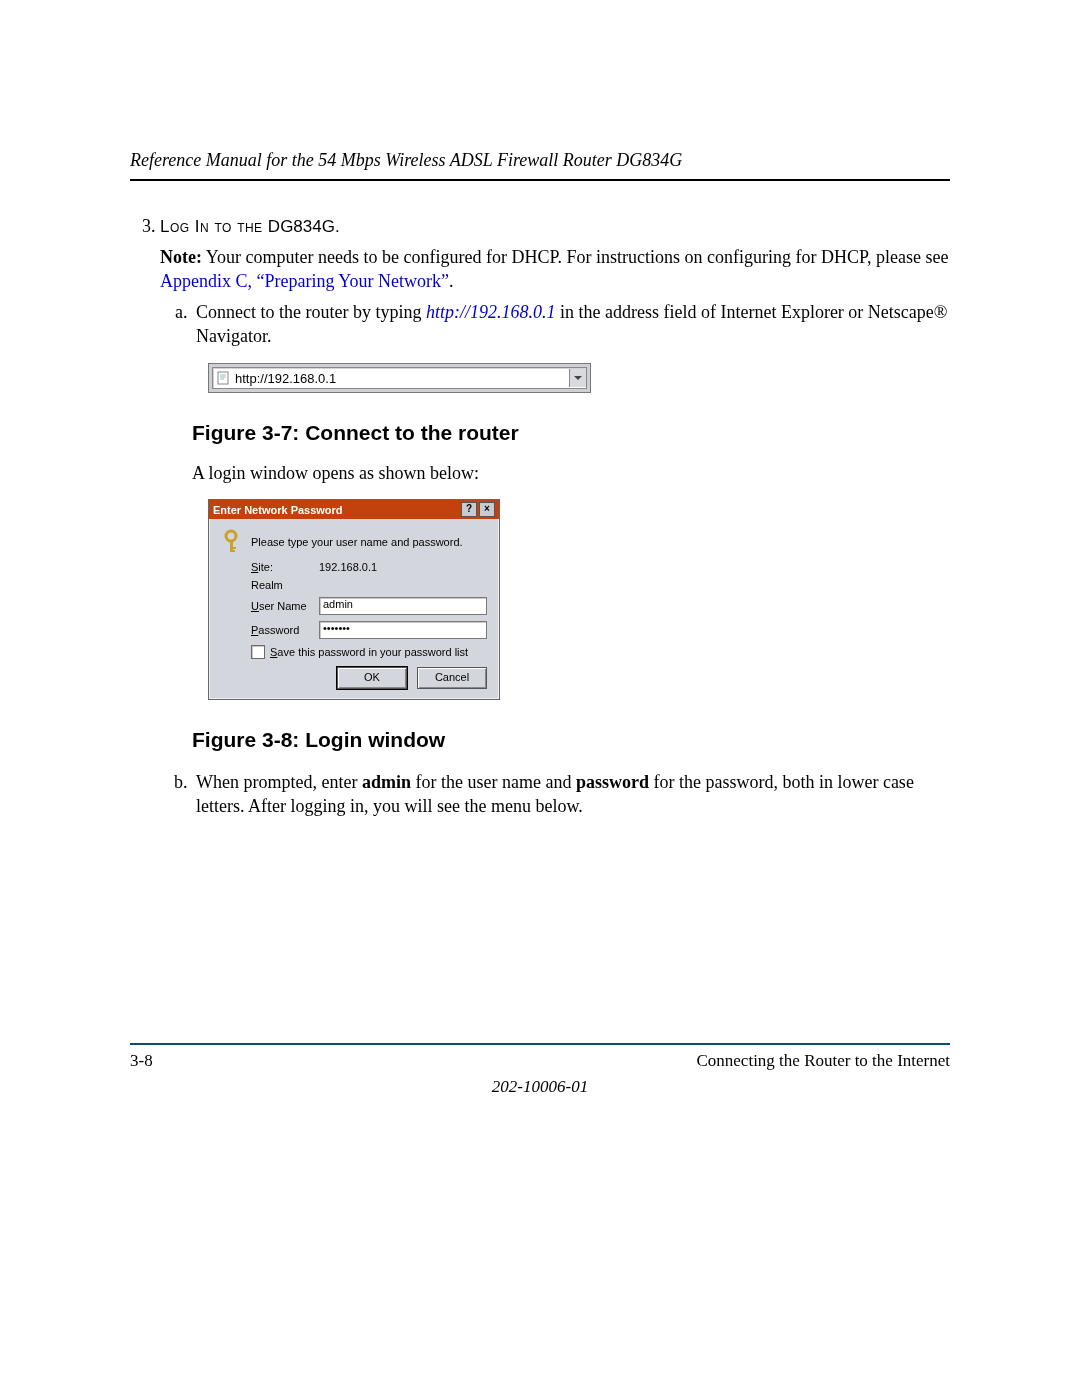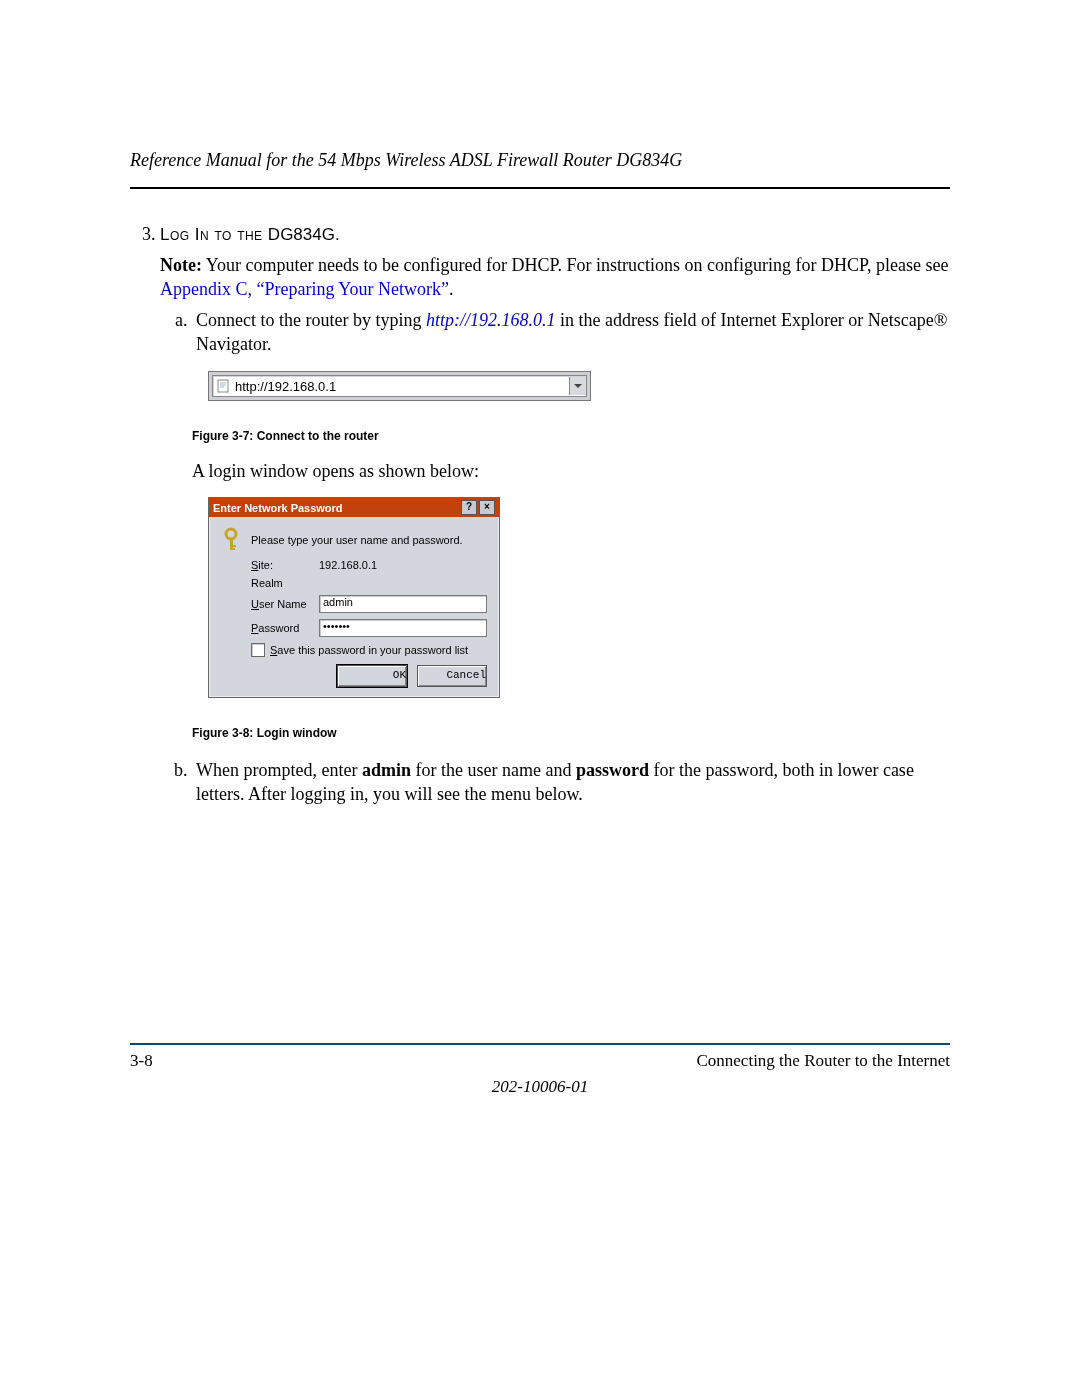--- a/index.html
+++ b/index.html
@@ -12,21 +12,21 @@
     width: 1080px;
     height: 1397px;
     position: relative;
   }
   .page {
     padding: 150px 130px 0 130px;
   }
   .running-header {
     font-style: italic;
     font-size: 18px;
-    padding-bottom: 16px;
+    padding-bottom: 8px;
     border-bottom: 2px solid #000;
     margin-bottom: 35px;
   }
   .step-list {
     margin: 0;
     padding-left: 30px;
   }
   .step-item {
     margin: 0 0 10px 0;
   }
@@ -59,21 +59,21 @@
     margin-bottom: 8px;
     line-height: 1.35;
     padding-left: 4px;
   }
   .figure-block {
     margin: 15px 0 10px 48px;
   }
   .fig-caption {
     font-family: Arial, Helvetica, sans-serif;
     font-weight: bold;
-    font-size: 12px;
+    font-size: 21px;
     margin: 28px 0 18px 32px;
   }
   .body-line {
     margin: 10px 0 10px 32px;
   }
 
   
   .addrbar-outer {
     width: 375px;
     border: 1px solid #777;
@@ -200,23 +200,23 @@
     justify-content: flex-end;
     gap: 10px;
     margin-top: 8px;
   }
   .dlg-button {
     width: 68px;
     height: 20px;
     background: #d3d6dc;
     border: 1px solid #555;
     box-shadow: inset 1px 1px 0 #fff, inset -1px -1px 0 #888;
-    font-family: Liberation Mono, monospace;
+    font-family: Liberation Sans, sans-serif;
     font-size: 11px;
-    text-align: right;
+    text-align: center;
     line-height: 18px;
   }
   .dlg-button.default {
     outline: 1px solid #000;
   }
   .ul { text-decoration: underline; }
 
   
   .footer {
     position: absolute;

